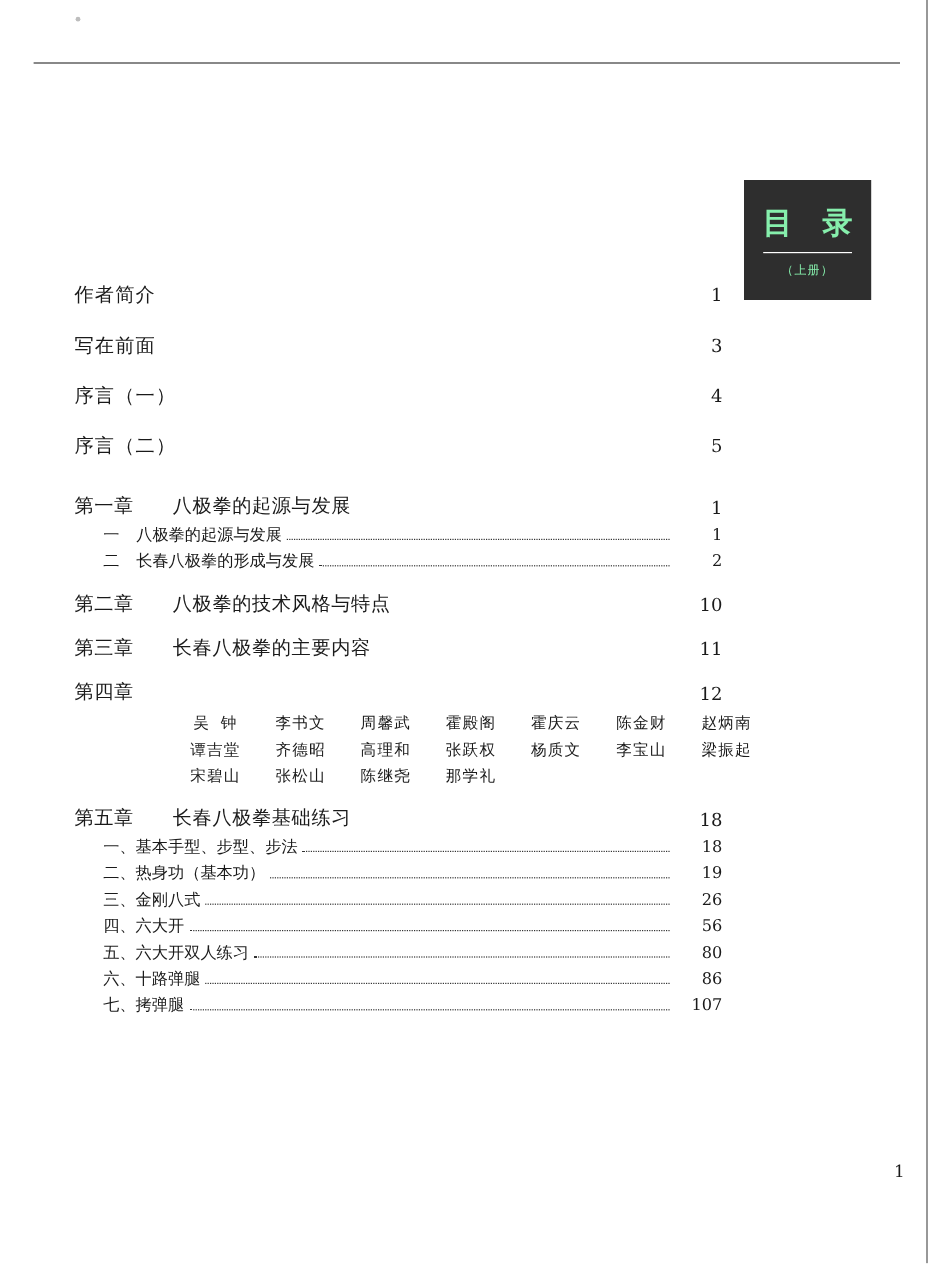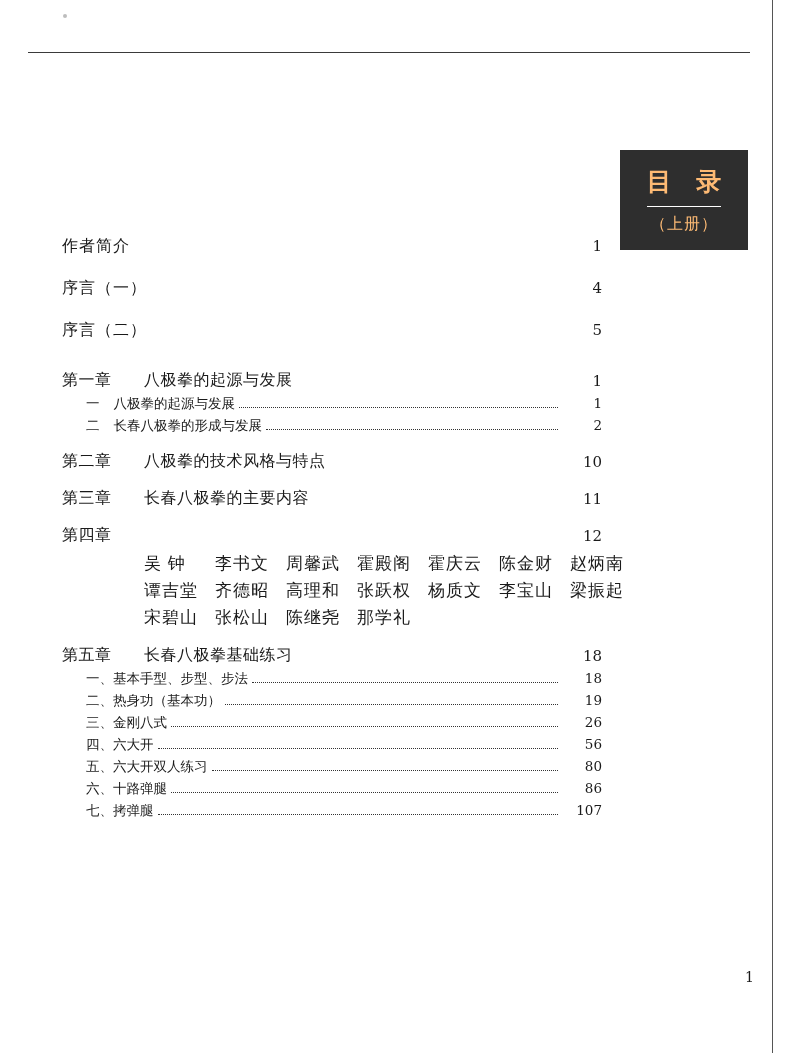--- a/index.html
+++ b/index.html
@@ -45,45 +45,45 @@
     width: 1px;
     height: 1053px;
     background: #555555;
   }
 
   
   .title-block {
     position: absolute;
     left: 620px;
     top: 150px;
-    width: 128px;
+    width: 106px;
     height: 100px;
     background: #2e2e2e;
-    color: #fdba74;
+    color: #86efac;
     display: flex;
     flex-direction: column;
     align-items: center;
     justify-content: center;
   }
   .title-block .t-main {
     font-size: 25px;
     letter-spacing: 8px;
     text-indent: 8px;
     font-weight: bold;
     font-family: "DejaVu Serif", serif;
     margin-bottom: 8px;
   }
   .title-block .t-divider {
     width: 74px;
     height: 1px;
     background: #ffffff;
     margin-bottom: 7px;
   }
   .title-block .t-sub {
-    font-size: 16px;
+    font-size: 10px;
     letter-spacing: 1px;
     font-family: "DejaVu Serif", serif;
   }
 
   
   .toc {
     position: absolute;
     left: 62px;
     top: 236px;
     width: 540px;
@@ -171,23 +171,24 @@
   }
   .indent-1 { width: 24px; }
   .indent-2 { width: 14px; }
 
   
   .names-block {
     margin: 2px 0 2px 0;
   }
   .names-row {
     display: flex;
-    font-size: 17px;
-    font-family: Liberation Sans, sans-serif;
+    font-size: 13px;
+    font-family: Liberation Mono, monospace;
     padding: 2px 0;
+    text-align: center;
   }
   .names-row .n-pad {
     flex: 0 0 auto;
     width: 82px;
   }
   .names-row .n-cell {
     flex: 0 0 auto;
     width: 71px;
     letter-spacing: 1px;
   }
@@ -216,20 +217,25 @@
     <div class="t-divider"></div>
     <div class="t-sub">（上册）</div>
   </div>
 
   <div class="toc">
 
     <div class="fm-row">
       <span class="fm-label">作者简介</span>
       <span class="fm-fill"></span>
       <span class="fm-page">1</span>
+    </div>
+    <div class="fm-row">
+      <span class="fm-label">写在前面</span>
+      <span class="fm-fill"></span>
+      <span class="fm-page">3</span>
     </div>
     <div class="fm-row">
       <span class="fm-label">序言（一）</span>
       <span class="fm-fill"></span>
       <span class="fm-page">4</span>
     </div>
     <div class="fm-row">
       <span class="fm-label">序言（二）</span>
       <span class="fm-fill"></span>
       <span class="fm-page">5</span>

